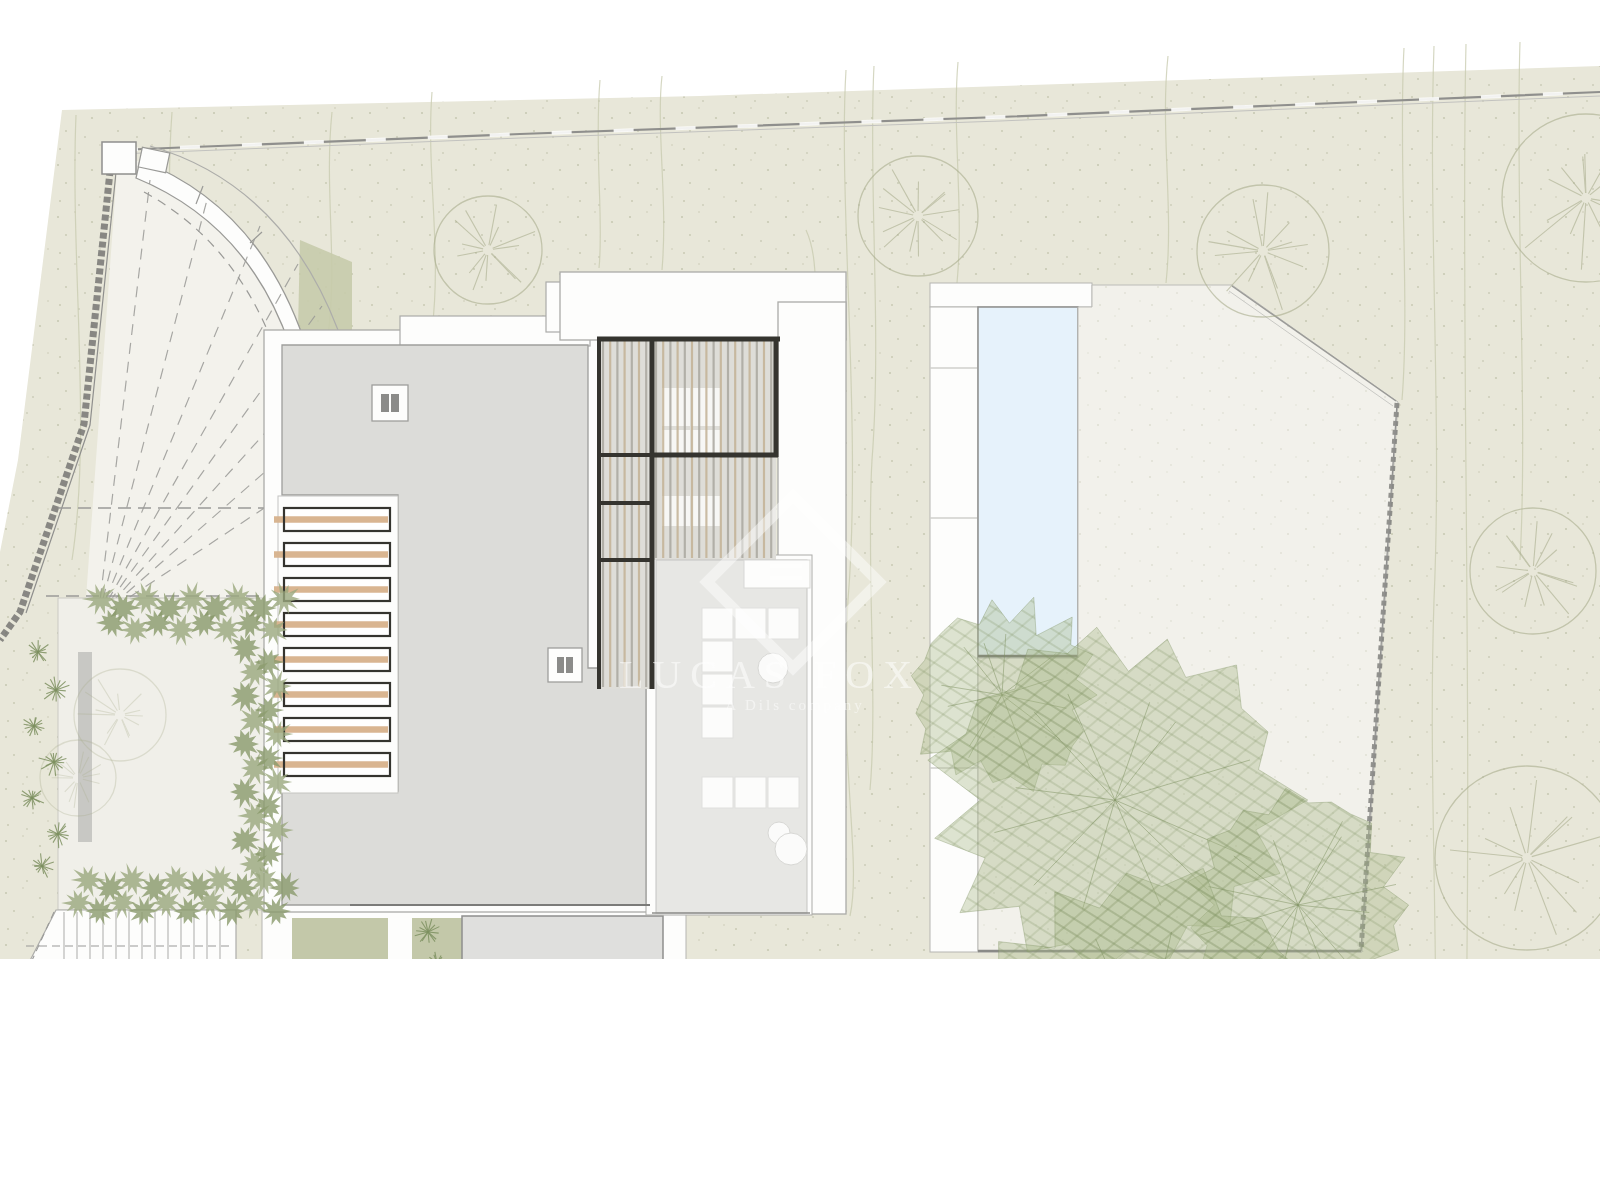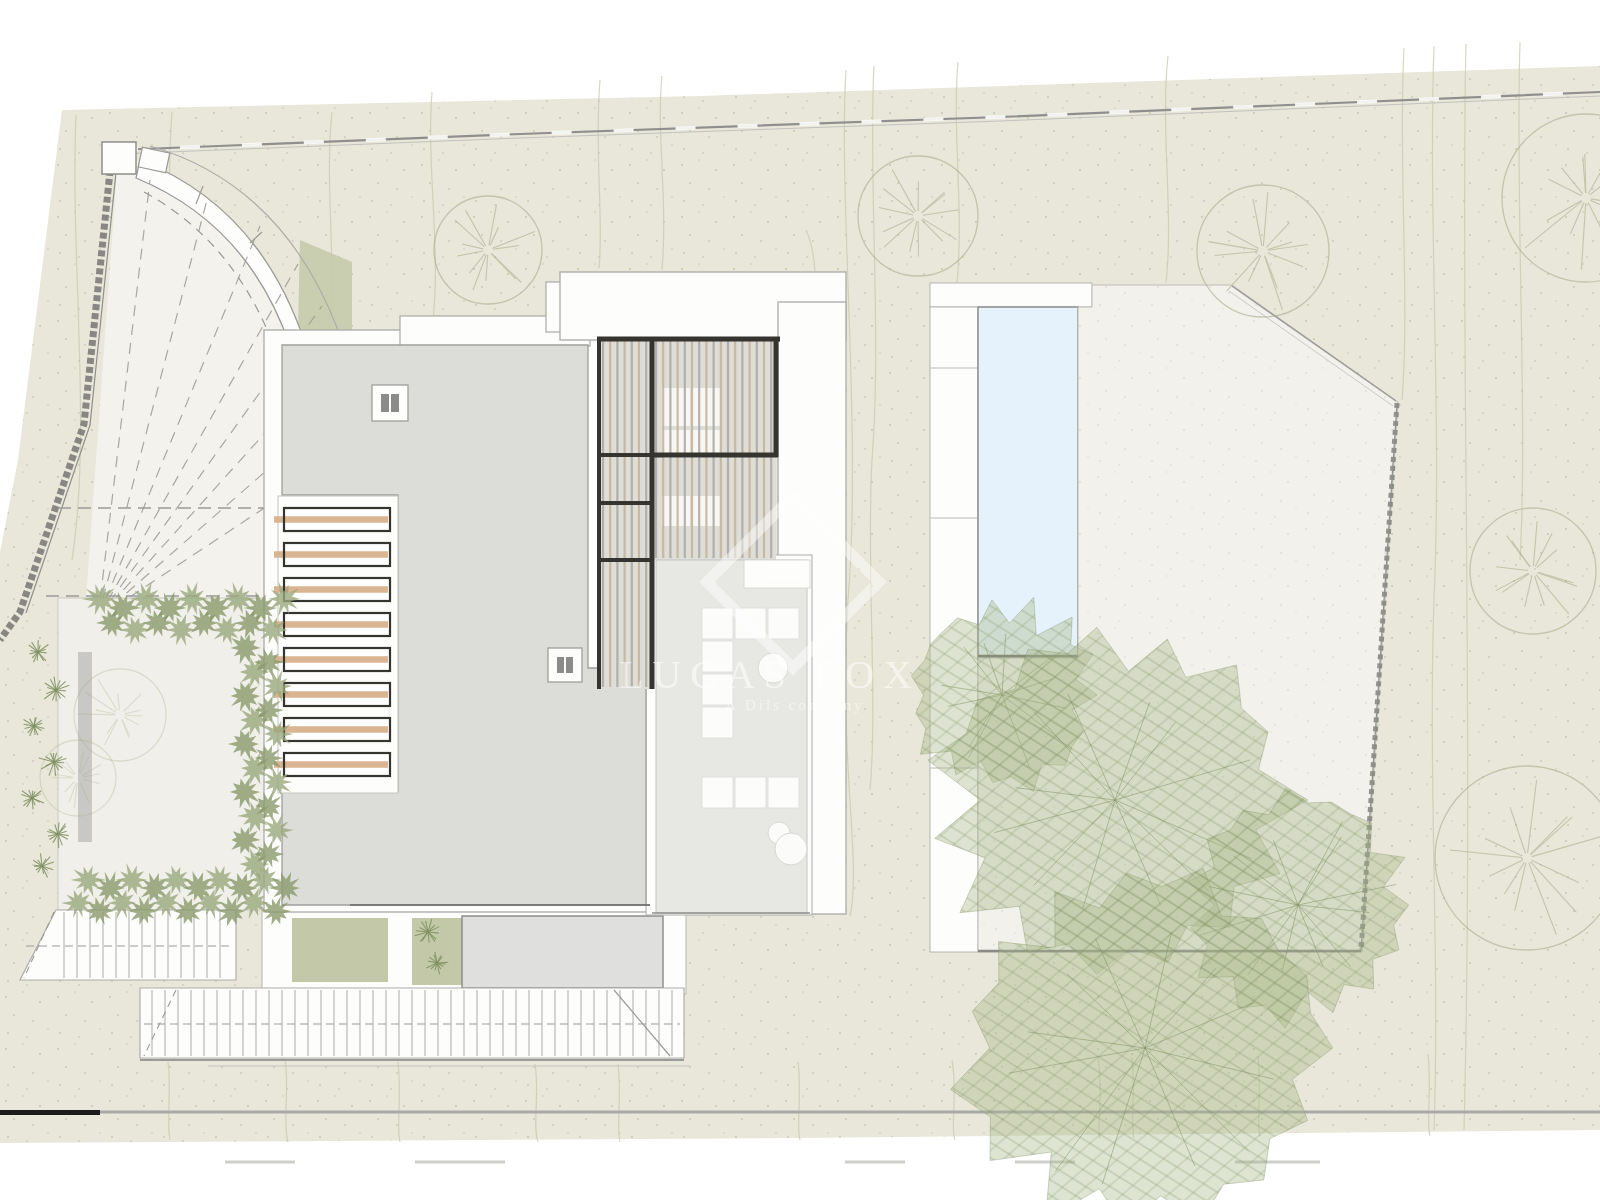--- a/index.html
+++ b/index.html
@@ -1,16 +1,16 @@
 <!DOCTYPE html>
 <html><head>
 <meta charset="utf-8">
 <style>
   html,body{margin:0;padding:0;background:#ffffff;}
-  .stage{position:relative;width:1600px;height:1200px;background:#e5e5e5;overflow:hidden;
+  .stage{position:relative;width:1600px;height:959px;background:#e5e5e5;overflow:hidden;
          font-family:"Liberation Sans",sans-serif;}
   svg{display:block;}
   .wm-brand{fill:#ffffff;opacity:.55;font-family:"Liberation Serif",serif;
             font-size:40px;letter-spacing:9px;text-anchor:middle;}
   .wm-tag{fill:#ffffff;opacity:.5;font-family:"Liberation Serif",serif;
           font-size:15px;letter-spacing:3px;text-anchor:middle;}
 </style>
 </head>
 <body>
 

